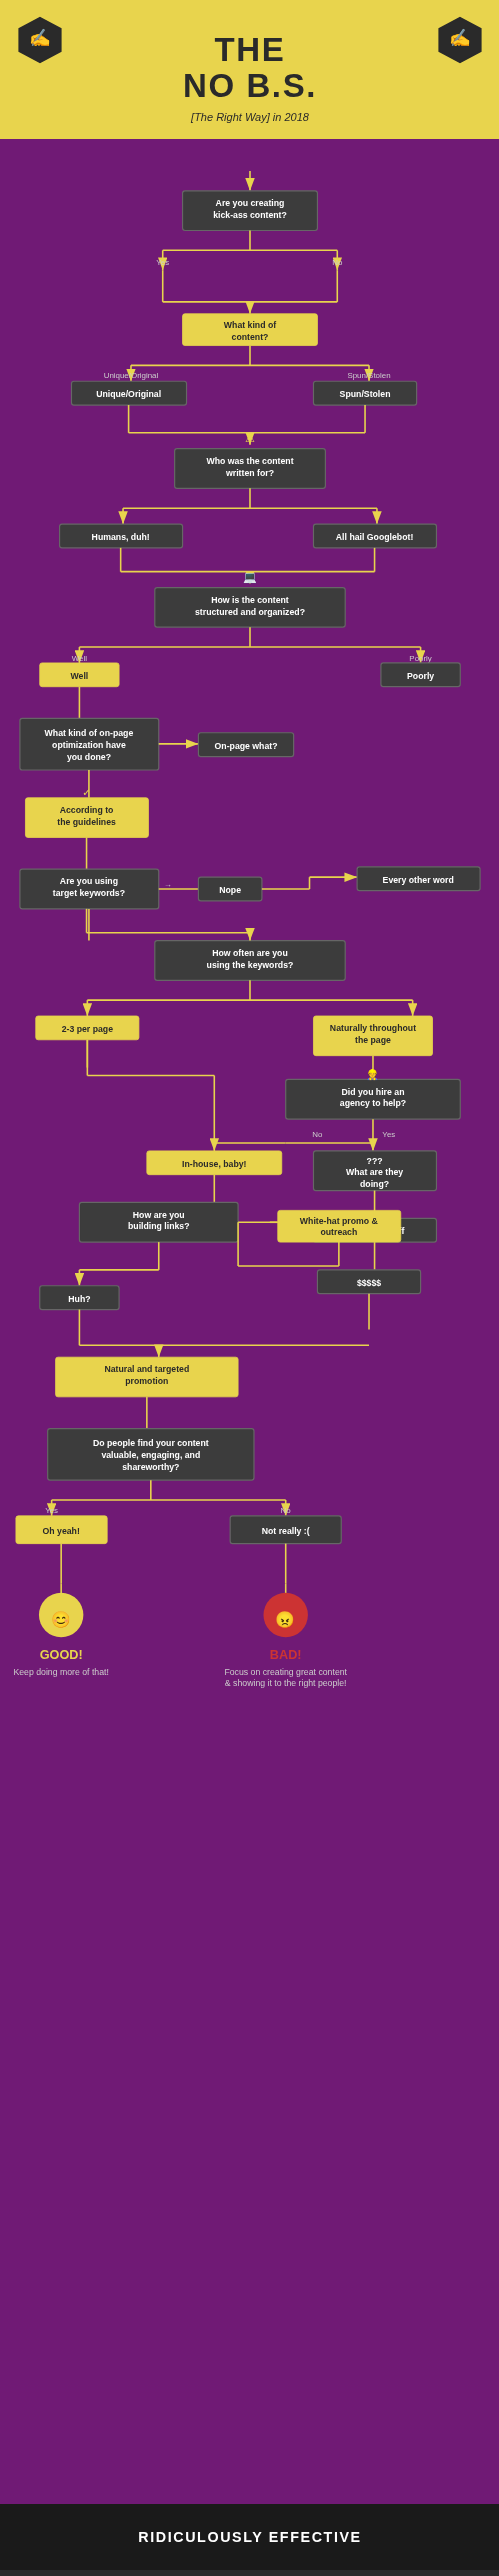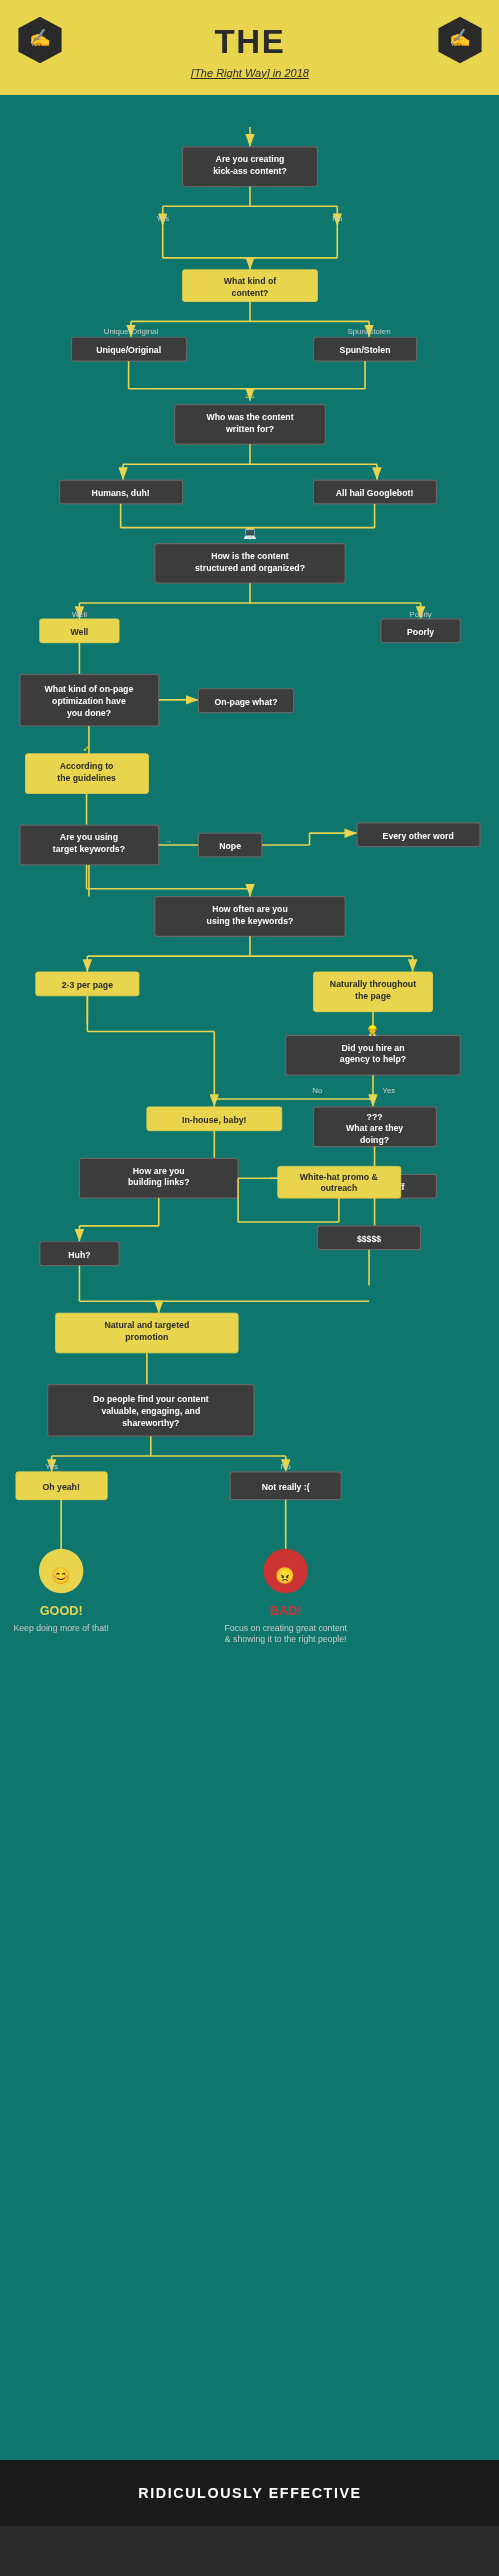--- a/index.html
+++ b/index.html
@@ -23,21 +23,20 @@
       color: #2a2a2a;
       line-height: 1.1;
       text-transform: uppercase;
       letter-spacing: 1.6px;
     }
     .header-subtitle {
       font-size: 11px;
       color: #2a2a2a;
       margin-top: 6.3px;
       font-style: italic;
-      text-decoration: underline;
     }
     .header-icons {
       display: flex;
       justify-content: space-between;
       position: absolute;
       top: 16px;
       left: 16px;
       right: 16px;
     }
 
@@ -71,27 +70,28 @@
     <svg width="48" height="48" viewBox="0 0 60 60">
       <polygon points="30,2 56,16 56,44 30,58 4,44 4,16" fill="#2a2a2a" stroke="#2a2a2a" stroke-width="2"></polygon>
       <text x="30" y="35" text-anchor="middle" font-size="22" fill="#e8d44d">✍</text>
     </svg>
 
     <svg width="48" height="48" viewBox="0 0 60 60">
       <polygon points="30,2 56,16 56,44 30,58 4,44 4,16" fill="#2a2a2a" stroke="#2a2a2a" stroke-width="2"></polygon>
       <text x="30" y="35" text-anchor="middle" font-size="22" fill="#e8d44d">✍</text>
     </svg>
   </div>
-  <div style="margin-top:0;">
+  <div style="margin-top:8px;">
     <div class="header-title">THE</div>
+    <div class="header-title">NO B.S.</div>
     <div class="header-subtitle">[The Right Way] in 2018</div>
   </div>
 </div>
 
-<div style="background:#0f766e; padding:8px 0 16px;">
+<div style="background:#701a75; padding:8px 0 16px;">
 <svg class="flowchart-svg" width="484" height="2341" viewBox="0 0 610 2950">
   <defs>
     <marker id="arrowhead" markerWidth="8" markerHeight="6" refX="8" refY="3" orient="auto">
       <polygon points="0 0, 8 3, 0 6" fill="#e8d44d"></polygon>
     </marker>
     <marker id="arrowhead-left" markerWidth="8" markerHeight="6" refX="0" refY="3" orient="auto">
       <polygon points="8 0, 0 3, 8 6" fill="#e8d44d"></polygon>
     </marker>
   </defs>
 

